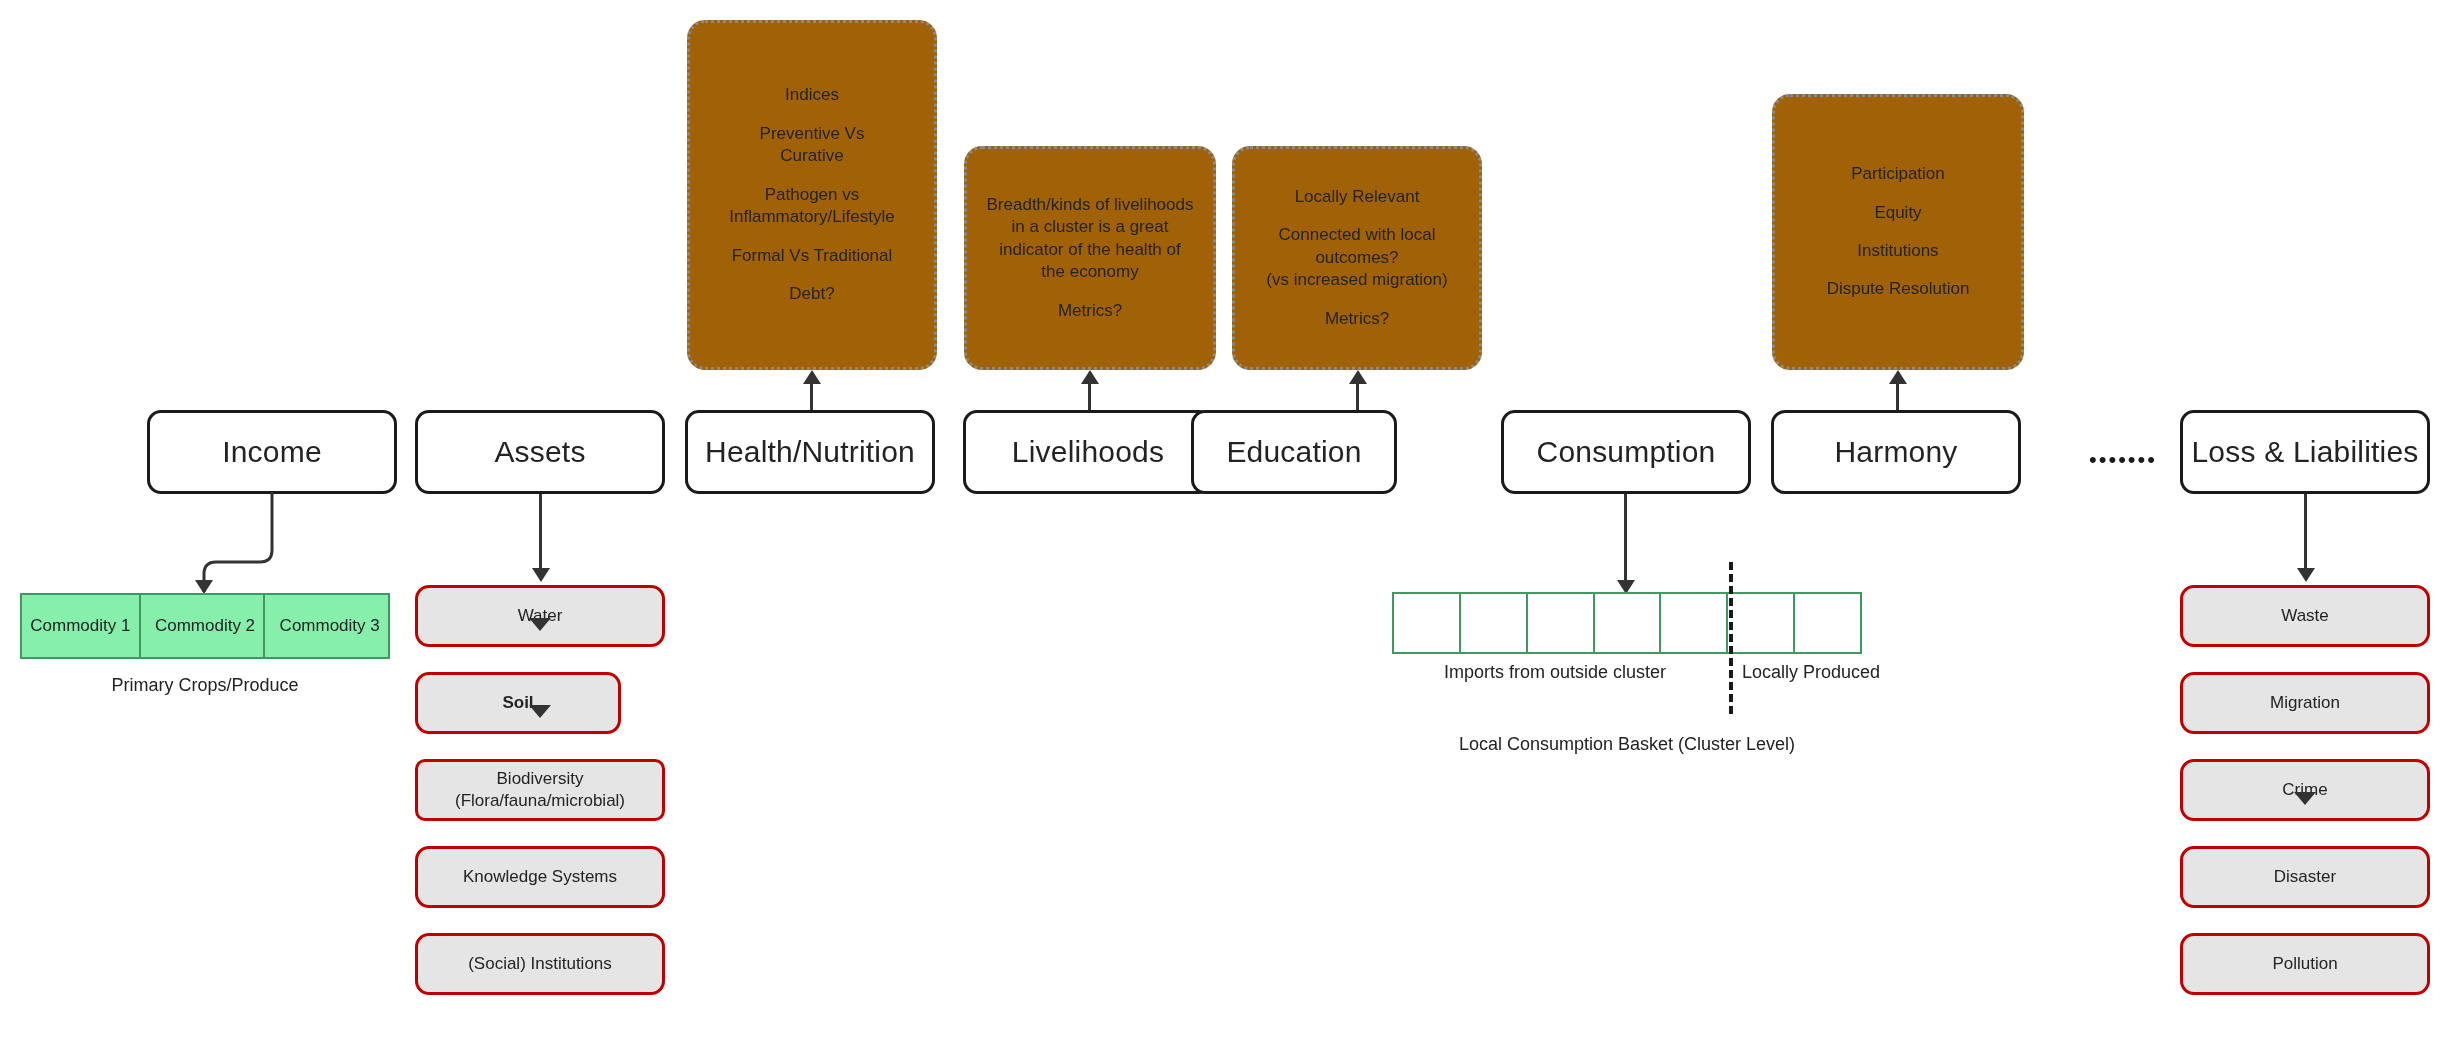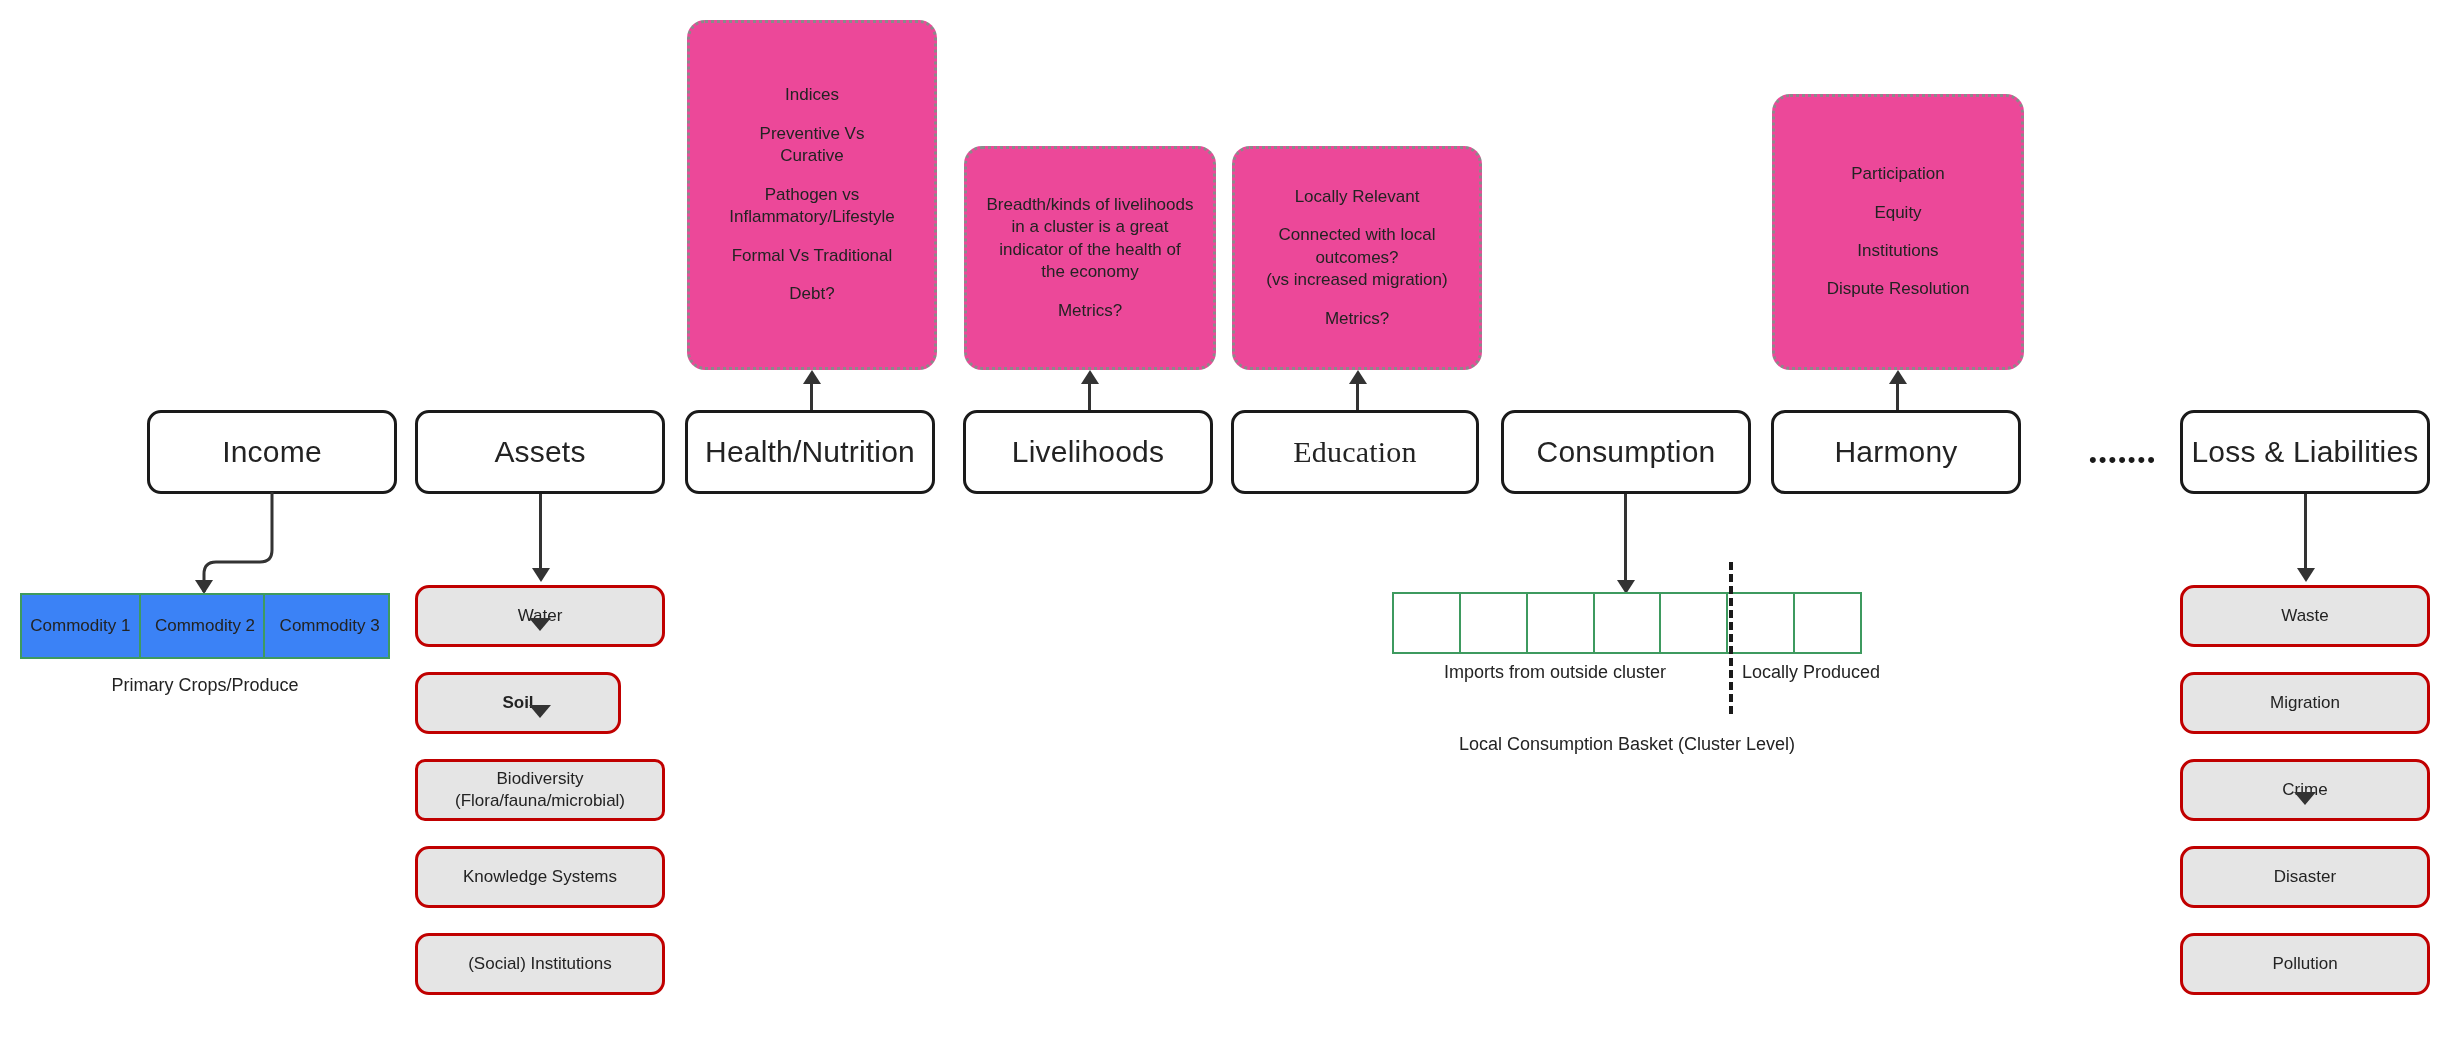--- a/index.html
+++ b/index.html
@@ -34,21 +34,21 @@
     text-align: center;
     font-size: 30px;
     color: #232323;
     letter-spacing: 0.2px;
   }
 
   
   .note {
     border: 3px dotted #8a8a8a;
     border-radius: 18px;
-    background: #ec4899;
+    background: #a16207;
     display: flex;
     flex-direction: column;
     align-items: center;
     justify-content: center;
     text-align: center;
     font-size: 17px;
     line-height: 1.32;
     color: #232323;
     padding: 10px 12px;
   }
@@ -66,21 +66,21 @@
     text-align: center;
     font-size: 17px;
     line-height: 1.3;
     color: #232323;
   }
 
   
   .greentable {
     display: flex;
     border: 2px solid #3E9A5F;
-    background: #3b82f6;
+    background: #86efac;
     box-sizing: border-box;
     gap: 6px;
   }
   .greentable .cell {
     flex: 1 1 0;
     border-right: 2px solid #3E9A5F;
     display: flex;
     align-items: center;
     justify-content: center;
     font-size: 17px;
@@ -215,21 +215,21 @@
   </div>
   <div class="abs pill" style="left:415px; top:410px; width:250px; height:84px;">
     <span>Assets</span>
   </div>
   <div class="abs pill" style="left:685px; top:410px; width:250px; height:84px;border-radius:14px;">
     <span>Health/Nutrition</span>
   </div>
   <div class="abs pill" style="left:963px; top:410px; width:250px; height:84px;">
     <span>Livelihoods</span>
   </div>
-  <div class="abs pill" style="left:1231px; top:410px; width:248px; height:84px;font-family:Liberation Serif, serif;">
+  <div class="abs pill" style="left:1191px; top:410px; width:206px; height:84px;">
     <span>Education</span>
   </div>
   <div class="abs pill" style="left:1501px; top:410px; width:250px; height:84px;">
     <span>Consumption</span>
   </div>
   <div class="abs pill" style="left:1771px; top:410px; width:250px; height:84px;">
     <span>Harmony</span>
   </div>
 
   <div class="abs dots" style="left:2073px; top:440px; width:100px; height:40px; display:flex; align-items:center; justify-content:center; font-size:22px;">•••••••</div>

